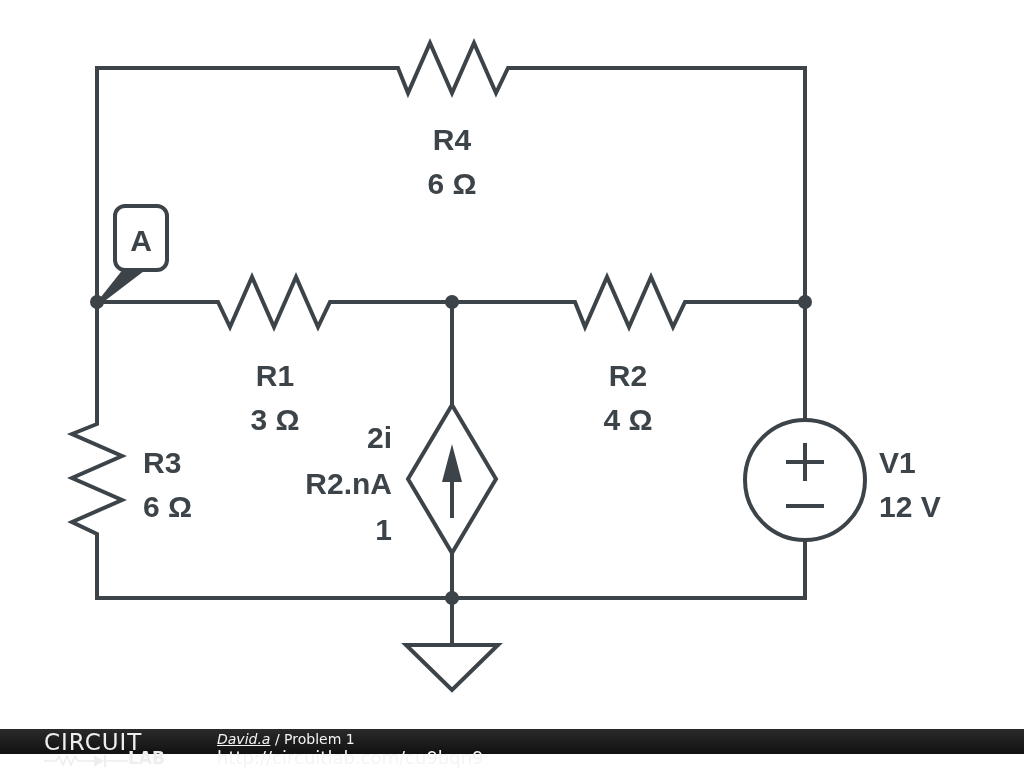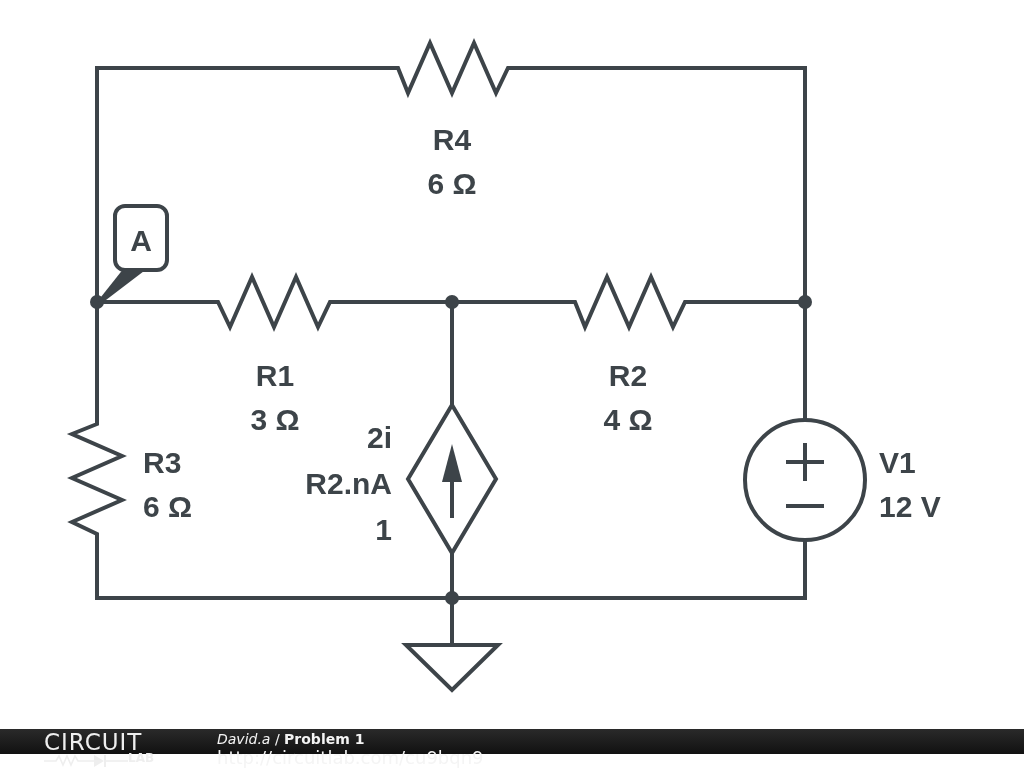--- a/index.html
+++ b/index.html
@@ -9,26 +9,26 @@
     .wire { stroke: #3d4449; stroke-width: 4; fill: none; stroke-linecap: square; stroke-linejoin: miter; }
     .part { stroke: #3d4449; stroke-width: 4; fill: none; stroke-linejoin: miter; }
     .node { fill: #3d4449; }
     .lbl { font-family: "Liberation Sans", sans-serif; font-weight: bold; font-size: 30px; fill: #3d4449; }
     #footer { position: absolute; left: 0; top: 729px; width: 1024px; height: 25px;
               background: linear-gradient(#2a2a2a, #111111); }
     #logo-circuit { position: absolute; left: 44px; top: 1px; color: #eeeeee;
                     font-family: "DejaVu Sans", sans-serif; font-size: 23px; font-weight: normal;
                     letter-spacing: 1px; line-height: 24px; }
     #logo-lab { position: absolute; left: 128px; top: 21px; color: #eeeeee;
-                font-family: "DejaVu Sans", sans-serif; font-weight: bold; font-size: 12px; line-height: 16px; }
+                font-family: "DejaVu Sans", sans-serif; font-weight: bold; font-size: 17px; line-height: 16px; }
     #logo-symbol { position: absolute; left: 44px; top: 24px; }
     #footer-line1 { position: absolute; left: 217px; top: 1px; color: #f4f4f4;
                     font-family: "DejaVu Sans", sans-serif; font-size: 14px; line-height: 18px; white-space: nowrap; }
-    #footer-line1 .author { font-style: italic; }
-    #footer-line1 .title { font-weight: bold; text-align: center; }
+    #footer-line1 .author { font-style: italic; text-decoration: underline; }
+    #footer-line1 .title { font-weight: normal; text-align: center; }
     #footer-url { position: absolute; left: 217px; top: 20px; color: #f4f4f4;
                   font-family: "DejaVu Sans", sans-serif; font-size: 18px; line-height: 18px; white-space: nowrap; }
   </style>
 </head>
 <body>
 
 <svg id="schematic" width="1024" height="729" viewBox="0 0 1024 729">
 
   <polyline class="wire" points="97,302 97,68 385,68"></polyline>
   <polyline class="part" points="385,68 398,68 408,93 430,43 452,93 474,43 496,93 508,68 518,68"></polyline>

